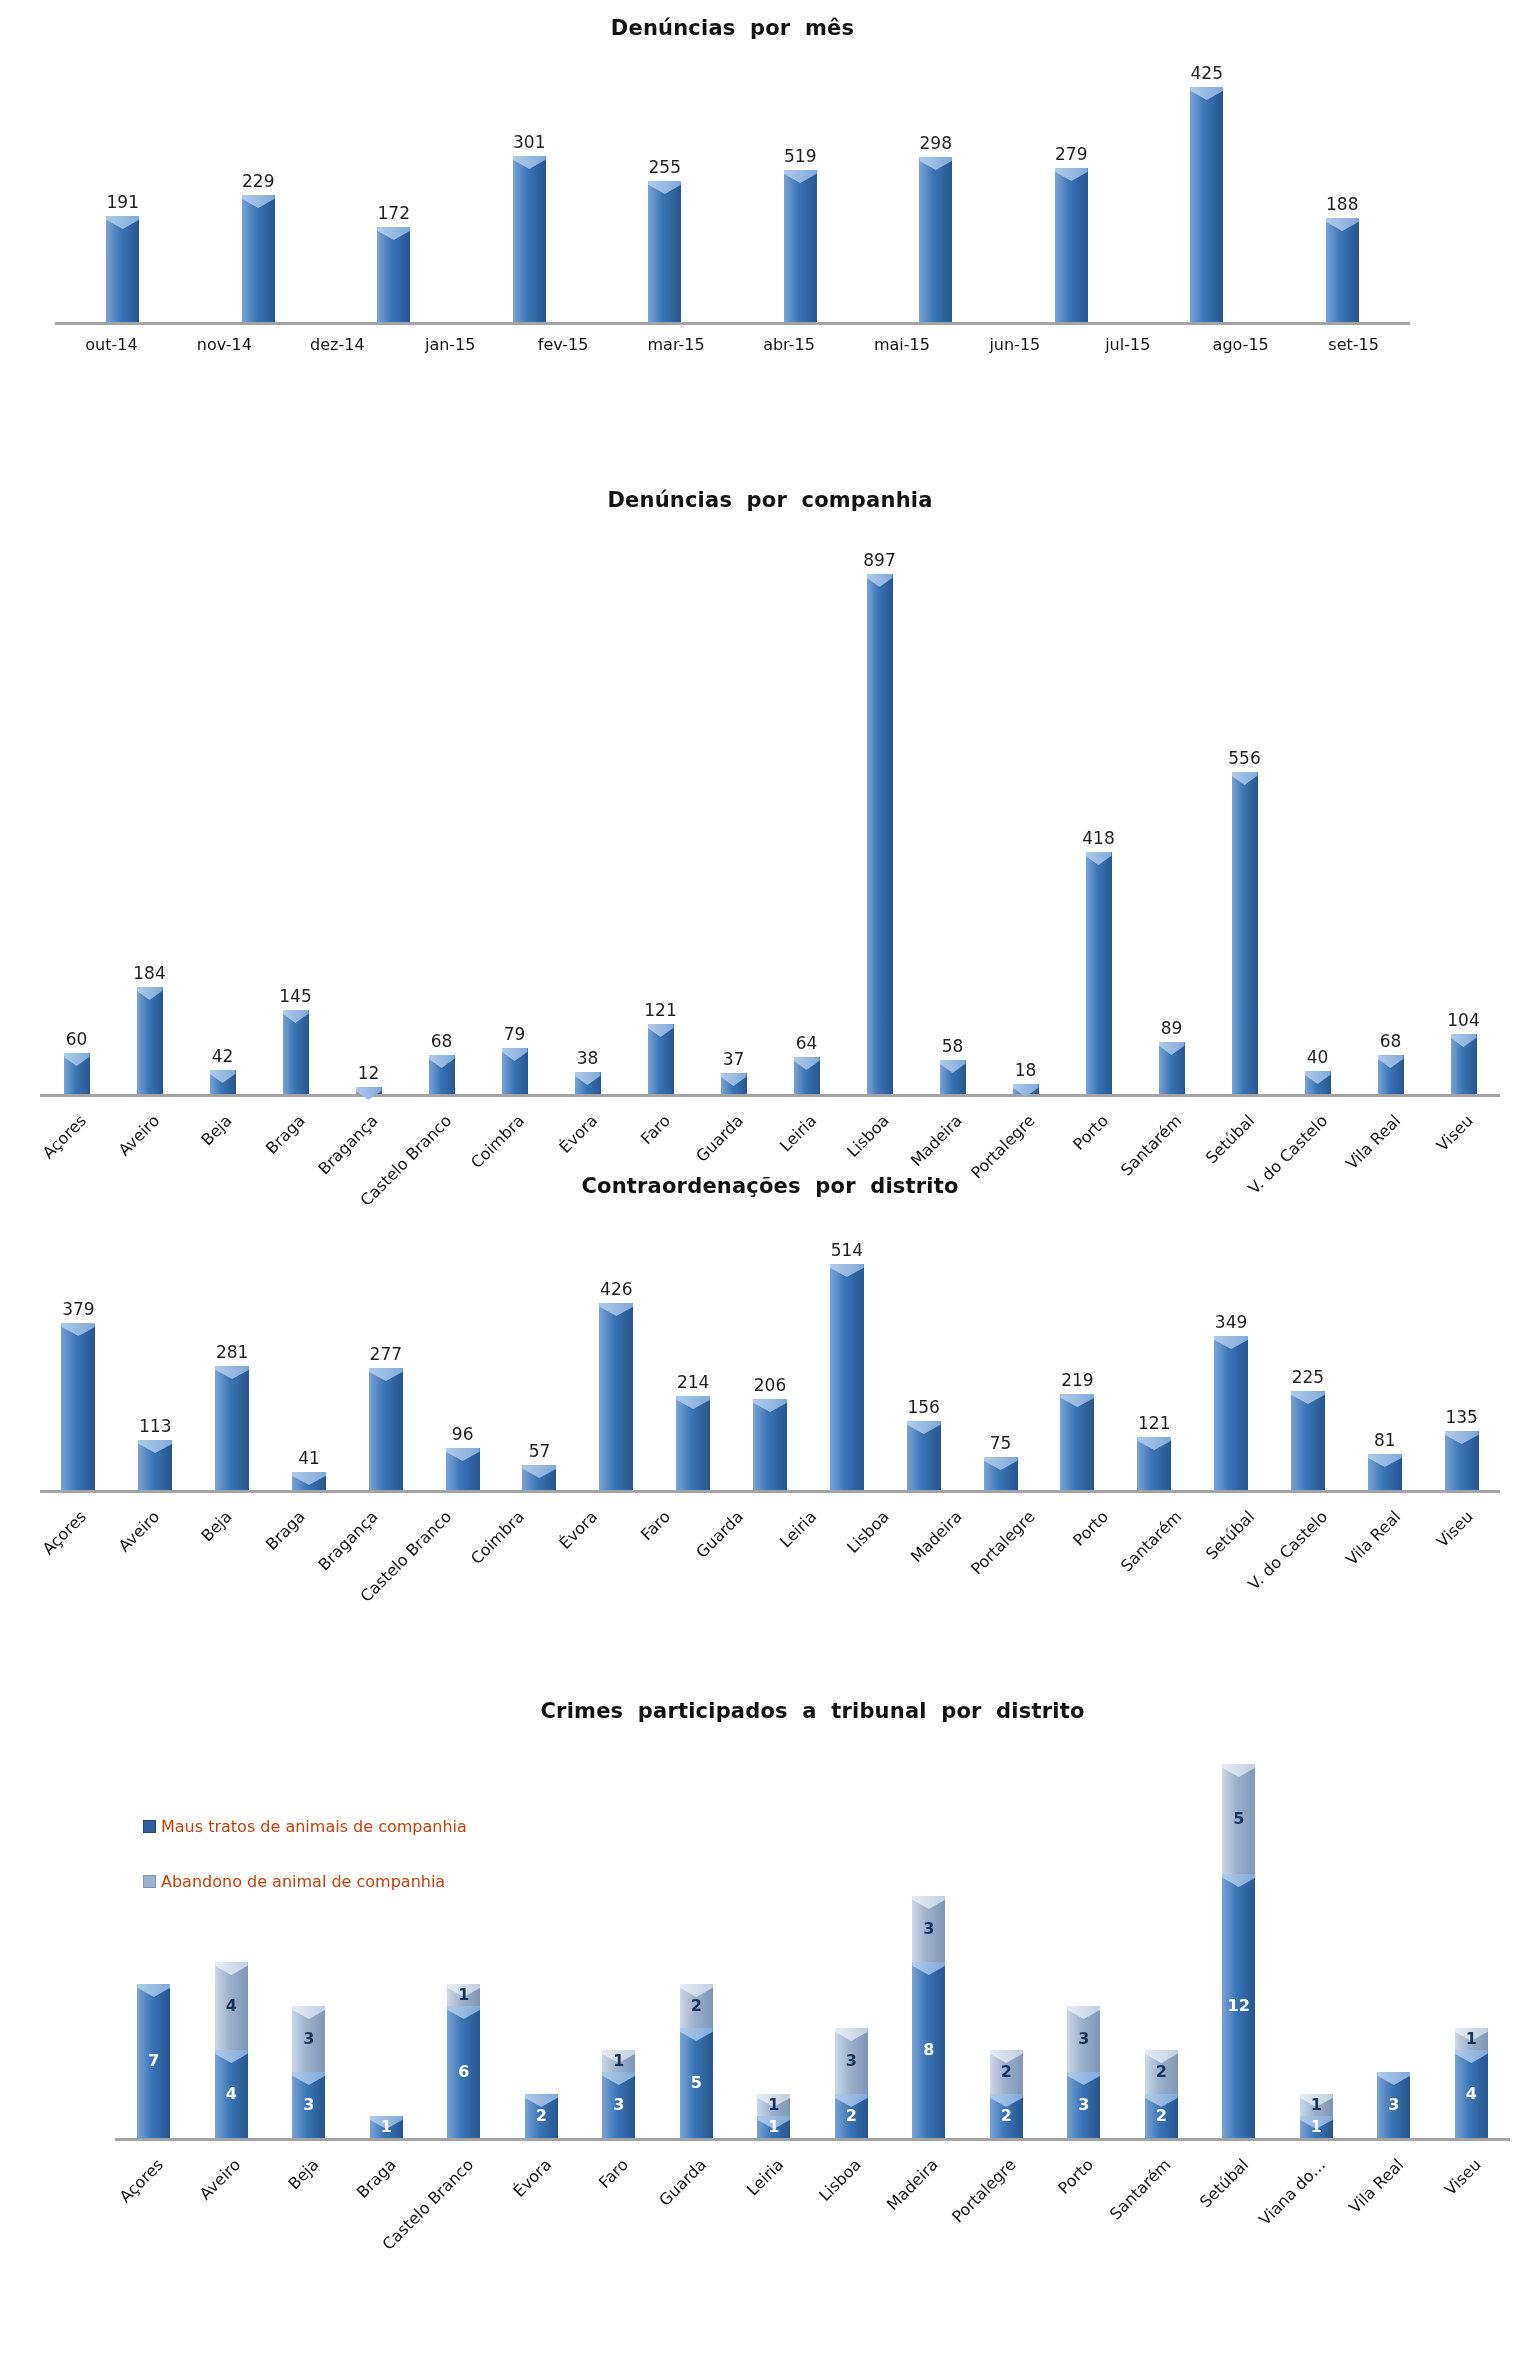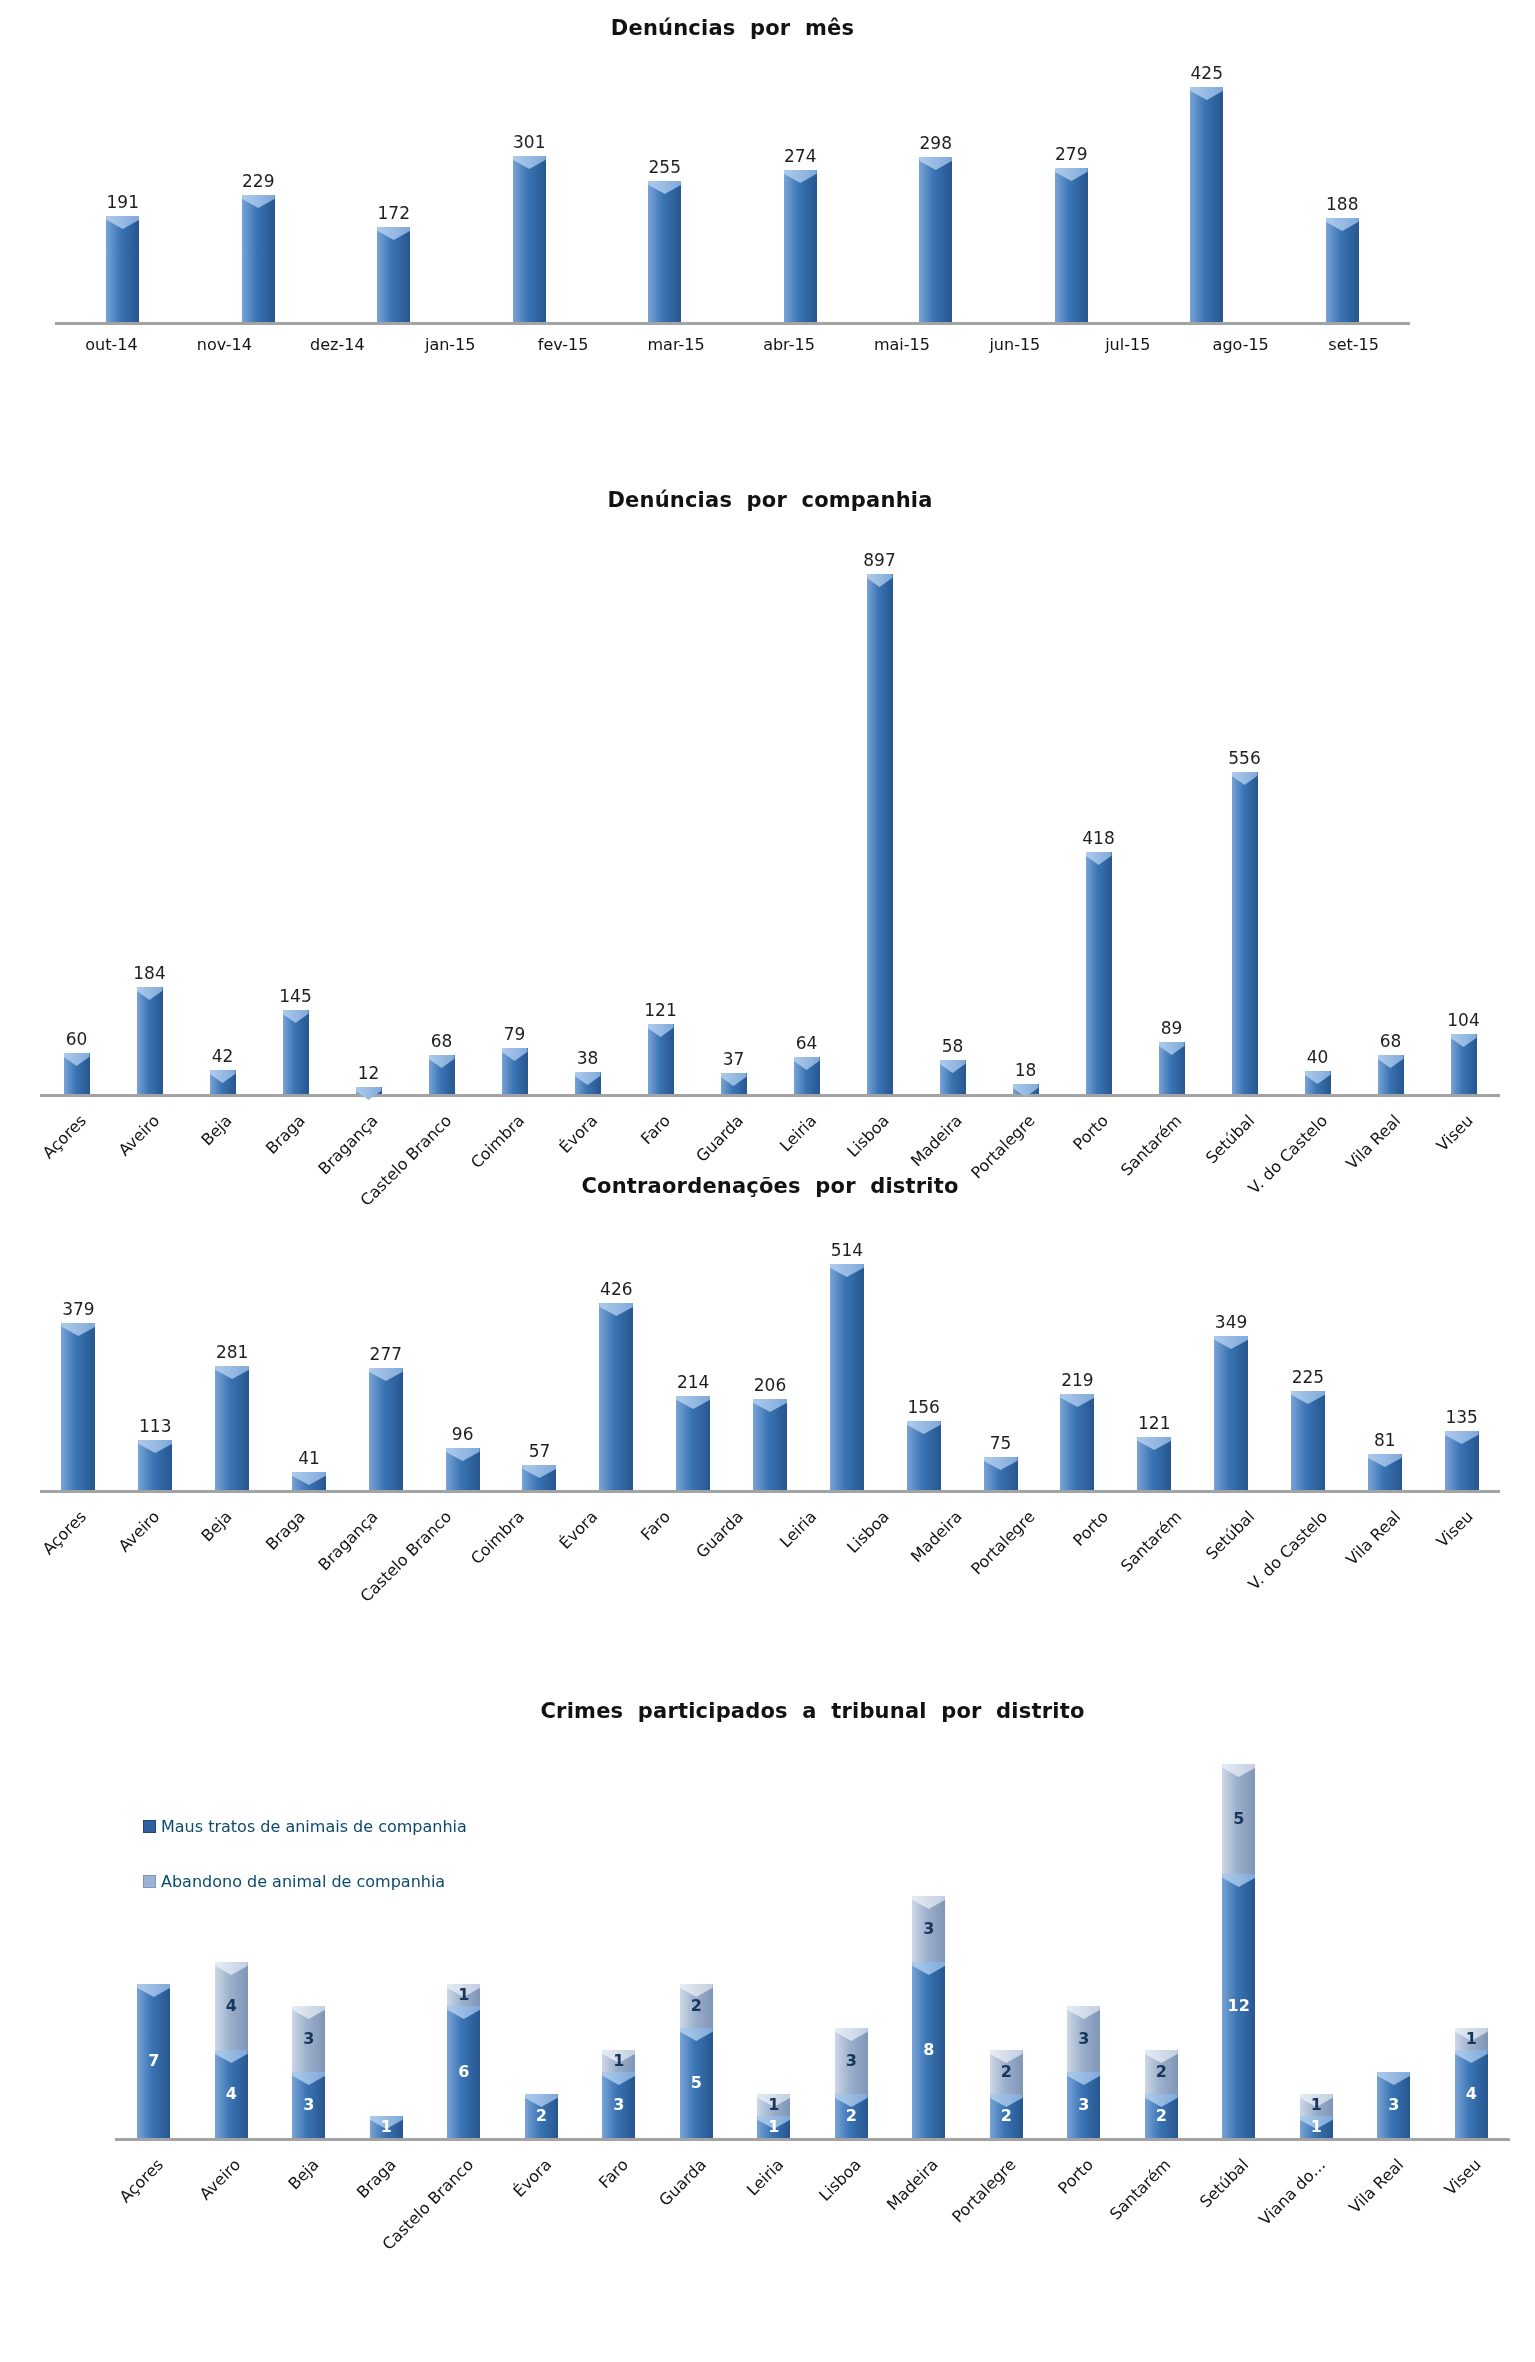--- a/index.html
+++ b/index.html
@@ -37,21 +37,21 @@
   .xrow.h .xcol { text-align:center; padding-top:10px; }
   .xrow.h .xcol span { font-size:16px; color:#141414; white-space:nowrap; }
   .xrow.r { height:165px; }
   .xrow.r .xcol span {
     position:absolute; top:14px; right:50%;
     transform:rotate(-45deg); transform-origin:100% 0;
     white-space:nowrap; font-size:16px; color:#141414;
   }
   .legend { position:absolute; display:flex; flex-direction:column; gap:36px; }
   .leg-item { display:flex; align-items:center; gap:5px; }
-  .leg-item span.lab { font-size:16px; color:#0c4a6e; }
+  .leg-item span.lab { font-size:16px; color:#c2410c; }
   .swatch { width:11px; height:11px; flex:0 0 auto; }
   .swatch.s-pri { background:#2e5f9e; border:1px solid #1f4676; }
   .swatch.s-sec { background:#9ab3d5; border:1px solid #7e97b9; }
 </style>
 </head>
 <body>
 
 <section class="chart" style="top:16px;left:55px;width:1355px;--bw:33px">
   <h2 class="title">Denúncias por mês</h2>
   <div class="plot" style="height:268px;margin-top:14px">
@@ -70,21 +70,21 @@
         </div>
         <div class="col">
           <div class="val">301</div>
           <div class="bar pri" style="height: 166px;"></div>
         </div>
         <div class="col">
           <div class="val">255</div>
           <div class="bar pri" style="height: 141px;"></div>
         </div>
         <div class="col">
-          <div class="val">274</div>
+          <div class="val">519</div>
           <div class="bar pri" style="height: 152px;"></div>
         </div>
         <div class="col">
           <div class="val">298</div>
           <div class="bar pri" style="height: 165px;"></div>
         </div>
         <div class="col">
           <div class="val">279</div>
           <div class="bar pri" style="height: 154px;"></div>
         </div>

